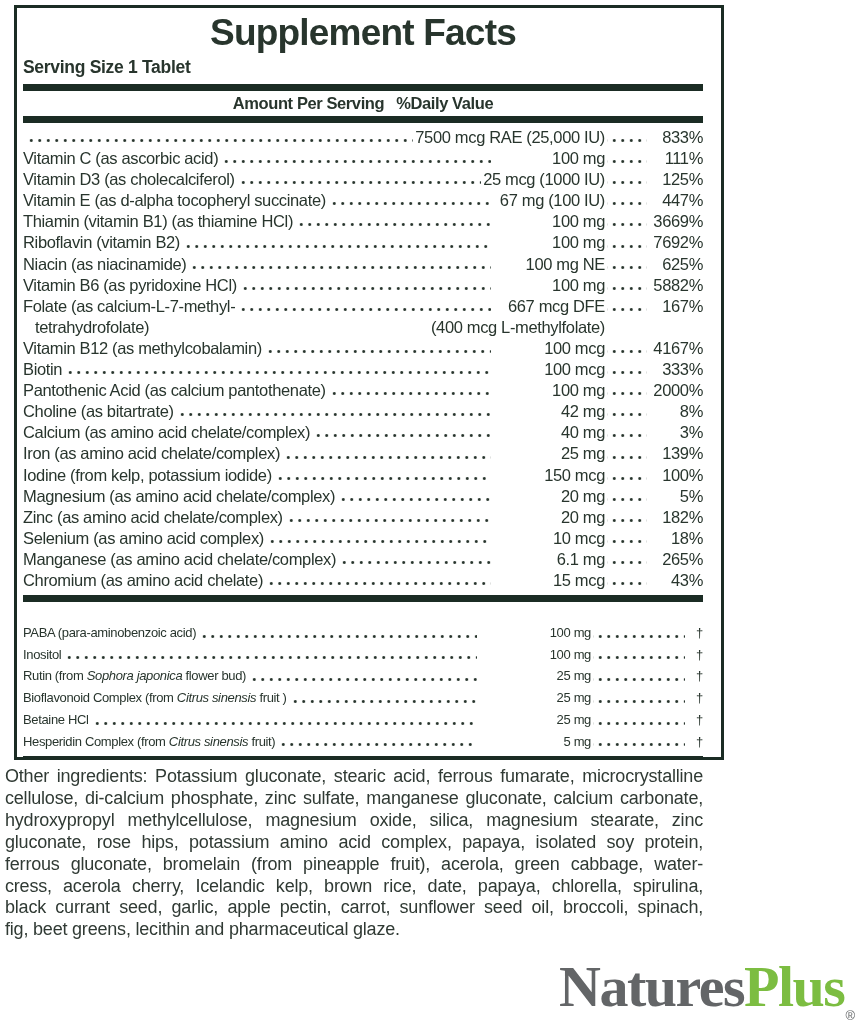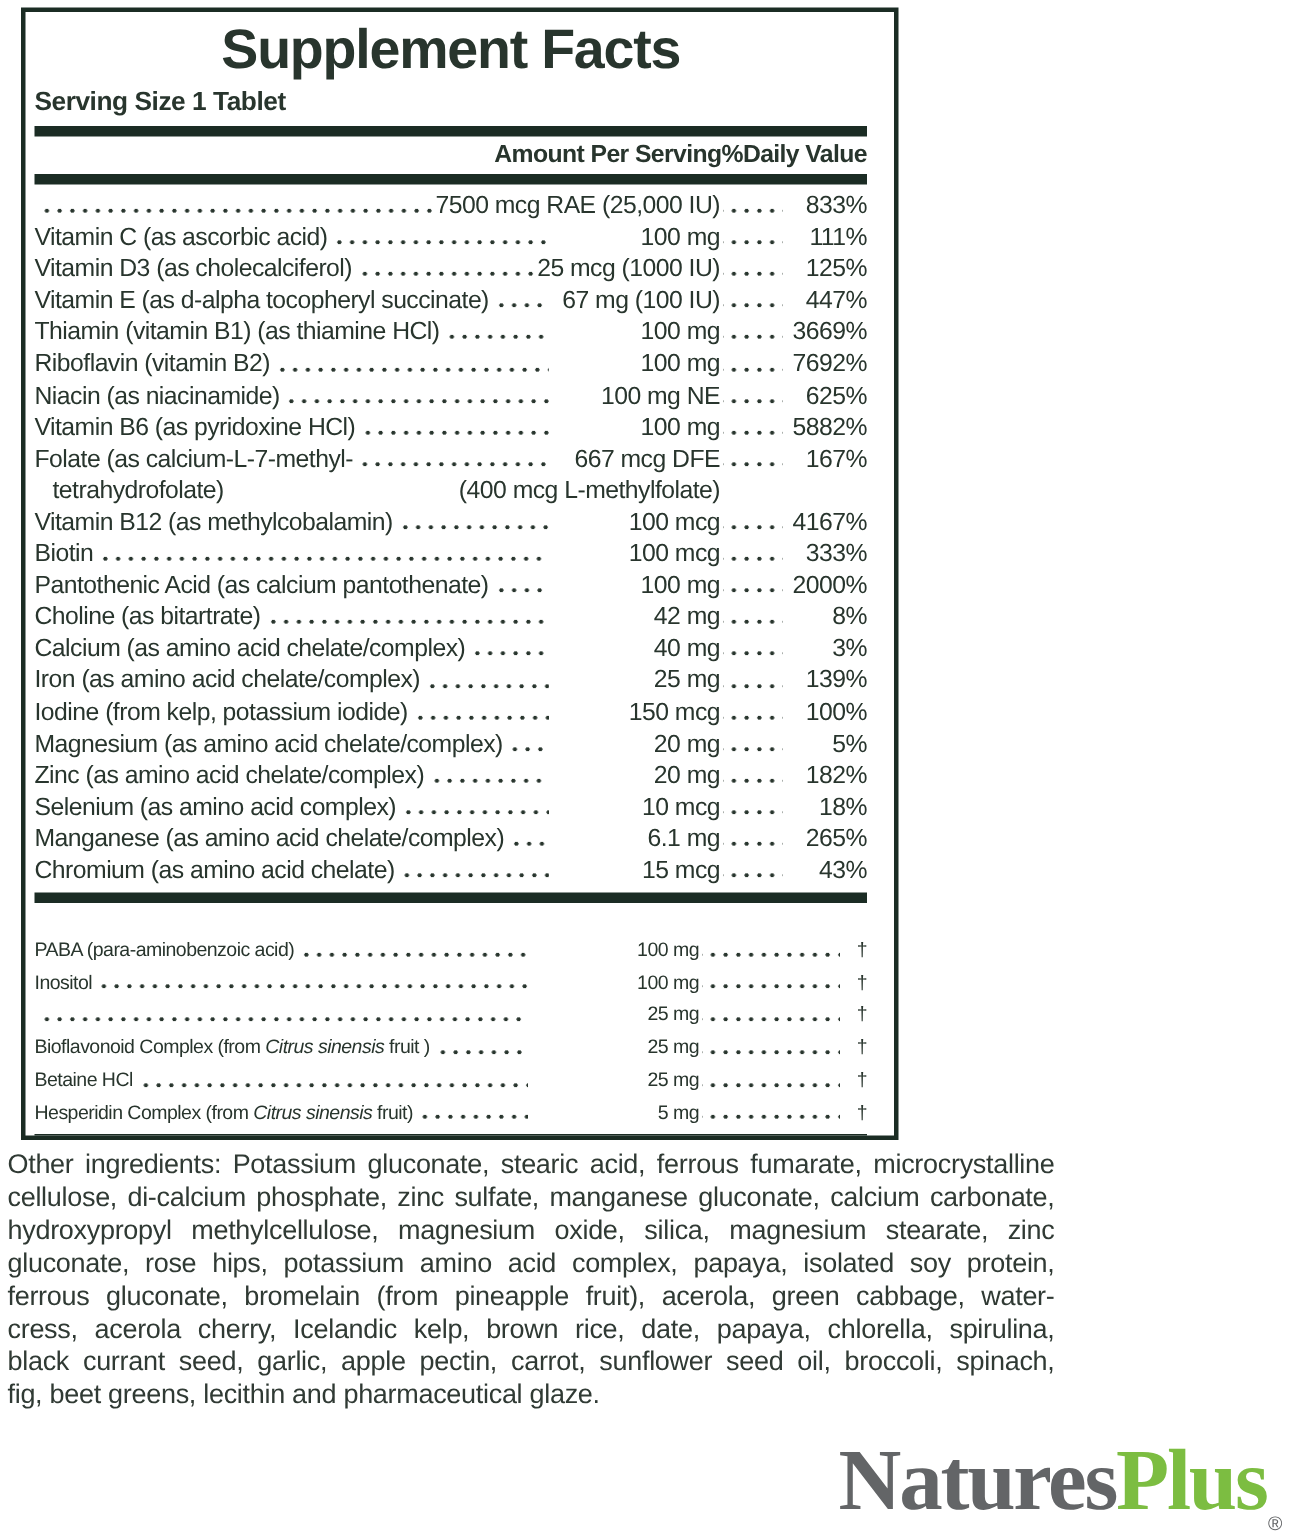--- a/index.html
+++ b/index.html
@@ -11,21 +11,21 @@
     font-family: "Liberation Sans", sans-serif;
     color: var(--ink, #28352d);
     overflow: hidden;
   }
 
   
   .panel {
     position: absolute;
     left: 14px;
     top: 5px;
-    width: 585px;
+    width: 710px;
     height: 755px;
     box-sizing: border-box;
     border: 3px solid var(--bar, #1b2c24);
     padding: 0 18px 0 6px;
     overflow: hidden;
   }
   .title {
     margin: 4px 0 0 0;
     font-size: 37px;
     line-height: 42px;
@@ -40,21 +40,22 @@
     font-weight: 700;
     letter-spacing: -0.3px;
     margin: 3px 0 6px 0;
   }
   .bar {
     height: 7px;
     background: var(--bar, #1b2c24);
   }
   .cols {
     display: flex;
-    justify-content: flex-end;
+    justify-content: center;
+    gap: 12px;
     font-weight: 700;
     font-size: 16.5px;
     letter-spacing: -0.4px;
     padding: 3px 0 3px 0;
   }
 
   .sec { letter-spacing: -0.35px; }
   .sec1 { font-size: 16.5px; line-height: 21.1px; padding: 4px 0 4px 0; }
   .sec2 { font-size: 13px; line-height: 21.7px; padding: 20px 0 4px 0; }
 
@@ -321,20 +322,21 @@
           <span class="dv">†</span>
         </div>
         <div class="nrow">
           <span class="nm"><span>Inositol</span></span>
           <span class="lead"></span>
           <span class="amt">100 mg</span>
           <span class="mid"></span>
           <span class="dv">†</span>
         </div>
         <div class="nrow">
+          <span class="nm"><span>Rutin (from </span><em>Sophora japonica</em><span> flower bud)</span></span>
           <span class="lead"></span>
           <span class="amt">25 mg</span>
           <span class="mid"></span>
           <span class="dv">†</span>
         </div>
         <div class="nrow">
           <span class="nm"><span>Bioflavonoid Complex (from </span><em>Citrus sinensis</em><span> fruit )</span></span>
           <span class="lead"></span>
           <span class="amt">25 mg</span>
           <span class="mid"></span>

